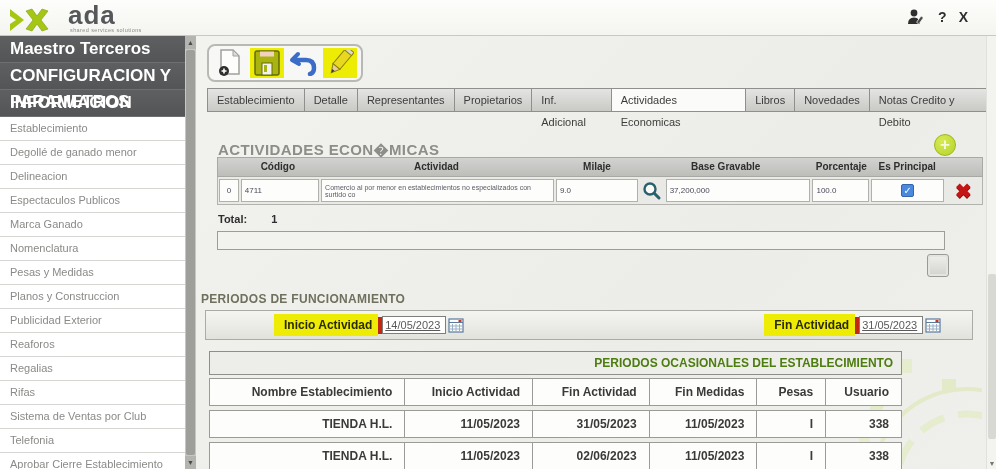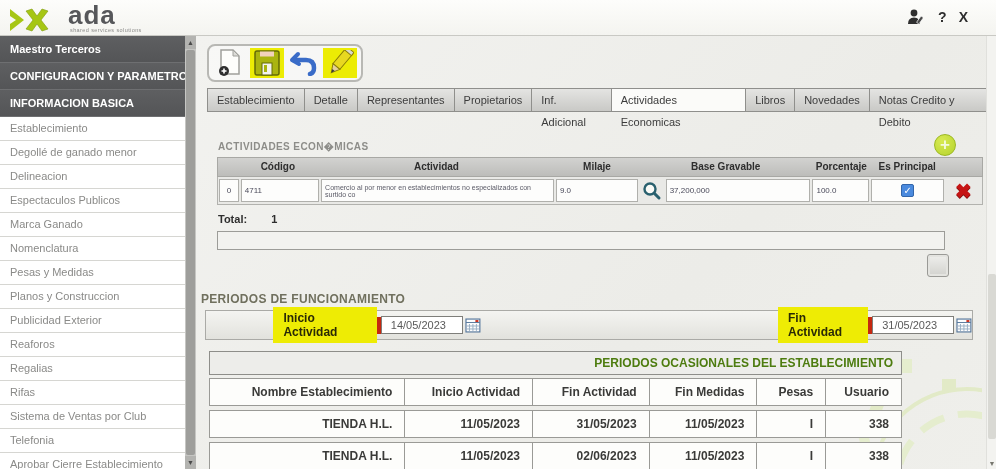--- a/index.html
+++ b/index.html
@@ -13,21 +13,21 @@
   .logo-mark { margin-top:4px; }
   .logo-textwrap { margin-left:4px; }
   .logo-text { font-size:26px; font-weight:bold; color:#56575a; letter-spacing:1px; line-height:24px; }
   .logo-tag { font-size:5.5px; color:#8a8a88; letter-spacing:.4px; margin-left:2px; }
   .top-icons { position:absolute; right:28px; top:8px; display:flex; align-items:center; gap:12px; }
   .ticon { font-size:14px; font-weight:bold; color:#2e2e2e; cursor:pointer; }
 
   
   .sidebar { position:absolute; left:0; top:36px; width:196px; height:433px; background:#fff; }
   .side-head { height:27px; line-height:26px; background:linear-gradient(#5e5f61,#545557);
-    color:#fff; font-size:11px; font-weight:bold; padding-left:10px;
+    color:#fff; font-size:17px; font-weight:bold; padding-left:10px;
     border-bottom:1px solid #6e6f71; cursor:pointer; }
   .side-item { height:24px; line-height:23px; background:#fff; color:#8a8a88; font-size:11px;
     padding-left:10px; border-bottom:1px solid #d6d6d2; cursor:pointer; }
   .side-scroll { position:absolute; right:0; top:0; width:11px; height:100%; background:#c6c6c3; }
   .side-scroll .arr { position:absolute; left:0; width:11px; height:13px; background:#b3b3b0;
     color:#4a4a4a; font-size:7px; text-align:center; line-height:13px; cursor:pointer; }
   .side-scroll .arr.up { top:0; } .side-scroll .arr.dn { bottom:0; }
   .side-thumb { position:absolute; left:1px; top:14px; width:9px; height:calc(100% - 28px);
     background:#9e9e9b; border-radius:2px; cursor:pointer; }
 
@@ -41,21 +41,21 @@
     display:flex; align-items:center; gap:3px; padding:2px 4px; }
   .tool { width:34px; height:30px; display:flex; align-items:center; justify-content:center; cursor:pointer; }
   .tool.hl { background:#ecec04; }
 
   .tabs { position:absolute; left:11px; top:52px; display:flex; }
   .tab { height:24px; line-height:22px; padding:0 9px; font-size:11px; color:#3c3c3c;
     background:linear-gradient(#e4e4e2,#c9c9c6); border:1px solid #8f8f8c; border-left:none; cursor:pointer; }
   .tab:first-child { border-left:1px solid #8f8f8c; }
   .tab.active { background:#fbfbf9; font-weight:normal; }
 
-  .act-title { position:absolute; left:22px; top:103px; font-size:10px; font-weight:bold;
+  .act-title { position:absolute; left:22px; top:103px; font-size:15px; font-weight:bold;
     color:#8d8d89; letter-spacing:.4px; }
   .add-btn { position:absolute; left:738px; top:98px; width:22px; height:22px; border-radius:50%;
     background:radial-gradient(circle at 35% 30%, #d8ea52, #b5d32c); border:1px solid #9cb822;
     color:#f4fadc; font-size:17px; font-weight:bold; text-align:center; line-height:20px; cursor:pointer; }
 
   .act-table { position:absolute; left:21px; top:121px; width:766px; }
   .act-head { display:flex; height:20px; background:linear-gradient(#d2d2d0,#bdbdba);
     border:1px solid #a8a8a4; font-size:10px; font-weight:bold; color:#2e2e2e; }
   .act-head > div { text-align:center; line-height:18px; }
   .act-row { display:flex; height:28px; background:#e9e9e6; border:1px solid #b2b2ae;
@@ -81,22 +81,22 @@
     border:1px solid #9a9a96; background:linear-gradient(#efefec,#d2d2ce); box-shadow:inset 0 0 0 2px #e4e4e0; cursor:pointer; }
 
   .per-title { position:absolute; left:5px; top:256px; font-size:12px; font-weight:bold;
     color:#70705e; letter-spacing:.3px; }
   .per-bar { position:absolute; left:9px; top:274px; width:768px; height:30px;
     border:1px solid #aaaaa6; background:linear-gradient(#f4f4f1,#e2e2dd);
     display:flex; align-items:center; }
   .ylabel { background:#eeec04; font-size:12px; font-weight:bold; color:#2a2a06;
     padding:4px 6px 4px 10px; }
   .redmark { width:4px; height:17px; background:#c52810; }
-  .date-input { width:82px; height:18px; border:1px solid #7e7e7a; font-size:11px; color:#5a5a5a;
-    padding:0 9px; font-family:"Liberation Sans",sans-serif; background:#fff; }
+  .date-input { width:64px; height:18px; border:1px solid #7e7e7a; font-size:11px; color:#5a5a5a;
+    padding:0 2px; font-family:"Liberation Sans",sans-serif; background:#fff;text-decoration:underline; }
   .cal { margin-left:2px; cursor:pointer; }
   .sp1 { width:68px; } .sp2 { width:300px; }
 
   .ocas { position:absolute; left:13px; top:315px; width:693px; font-weight:bold; }
   .ocas-title { height:24px; line-height:22px; border:1px solid #8e8e8a; background:#ededea;
     text-align:right; padding-right:8px; font-size:12px; color:#4d7c0f; margin-bottom:3px; }
   .ocas-row { display:flex; height:28px; border:1px solid #9a9a96; background:#fdfdfb;
     margin-bottom:4px; }
   .ocas-row > div { border-left:1px solid #9a9a96; text-align:right; font-size:12px; color:#3a3a38;
     line-height:26px; padding-right:12px;padding-left:12px; }

